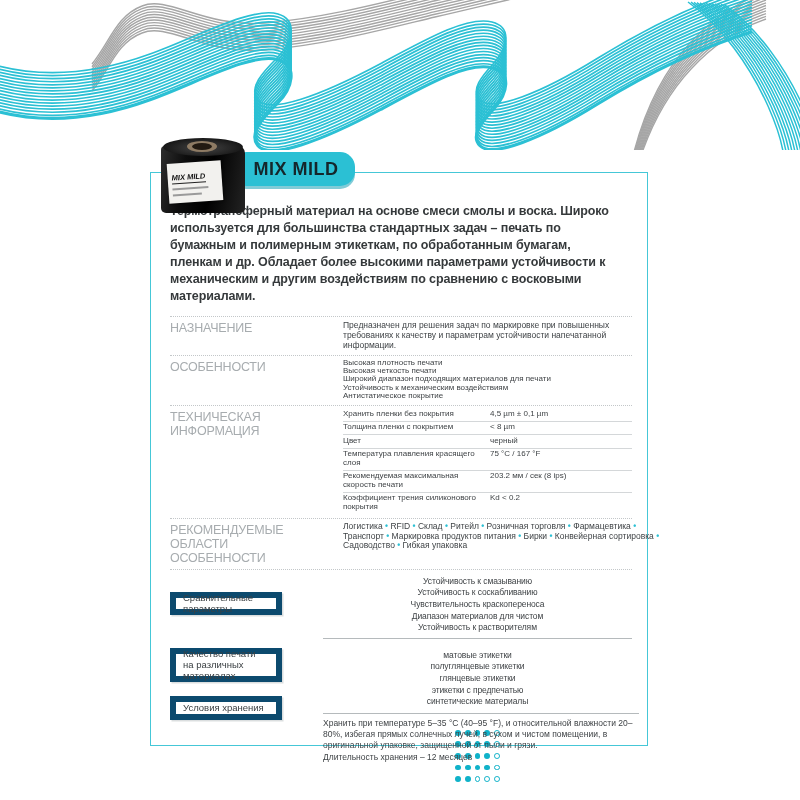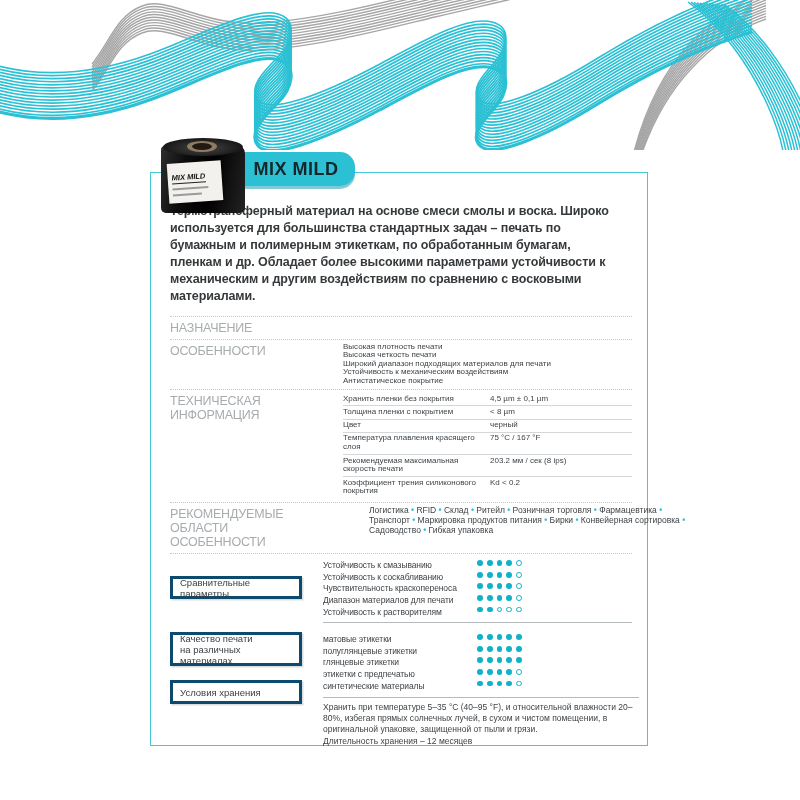--- a/index.html
+++ b/index.html
@@ -34,40 +34,40 @@
   .desc{width:452px;margin:0 0 11px 0;font-size:12.5px;line-height:17px;font-weight:bold;
         color:#35393b;letter-spacing:-.1px;}
   .sec{display:grid;grid-template-columns:153px 1fr;border-top:1px dotted #c3c7c9;padding:3px 0 4px 0;gap:20px;}
   .sec-label{font-size:12.5px;line-height:14px;color:#a7acaf;letter-spacing:-.2px;padding-top:1px;padding-right:8px;}
   .sec-body{font-size:8.5px;line-height:10.2px;color:#3f4346;}
   .features div{line-height:8.4px;font-size:8px;}
   .trow{display:grid;grid-template-columns:147px 1fr;border-bottom:1px solid #d4d7d9;
         padding:1.5px 0 2px 0;font-size:8px;line-height:8.8px;}
   .trow:last-child{border-bottom:none;}
   .trow .value{max-width:140px;}
-  .apps{font-size:8.5px;line-height:9.8px;width:320px;margin-left:26px;}
+  .apps{font-size:8.5px;line-height:9.8px;width:320px;}
   .apps .bullet{color:#2BC0D4;font-weight:bold;}
   
   .ratings{position:relative;border-top:1px dotted #c3c7c9;padding-top:5px;min-height:200px;}
   .rcol{margin-left:153px;width:309px;}
   .rgroup{padding:1px 0 2px 0;}
   .rgroup.g2{border-top:1px solid #b5babc;margin-top:2px;padding-top:11px;}
-  .rrow{display:flex;align-items:flex-start;height:11.6px;}
+  .rrow{display:flex;align-items:center;height:11.6px;flex-direction:column;}
   .rlabel{flex:0 0 154px;font-size:8.5px;letter-spacing:-.1px;color:#3f4346;}
   .dots{display:flex;gap:4px;align-items:center;}
   .dot{width:5.8px;height:5.8px;border-radius:50%;box-sizing:border-box;}
   .dot.f{background:#10B2C9;}
   .dot.o{border:1.4px solid #10B2C9;background:#fff;}
   .storage{border-top:1px solid #b5babc;margin-top:3px;padding-top:4px;width:316px;
            font-size:8.5px;line-height:11px;color:#3f4346;}
   .storage p{margin:0;}
   .storage .dur{margin-top:1px;}
   
-  .pbox{position:absolute;left:0;width:132px;box-sizing:border-box;background:#fff;
-        border:3px solid #0c4a6e;box-shadow:1.5px 1.5px 0 rgba(125,135,140,.28);
+  .pbox{position:absolute;left:0;width:112px;box-sizing:border-box;background:#fff;
+        border:6px solid #0c4a6e;box-shadow:1.5px 1.5px 0 rgba(125,135,140,.28);
         padding:3px 7px;font-size:9.5px;line-height:11px;color:#3b4043;
         display:flex;align-items:center;white-space:pre-line;}
   .pbox.b1{top:22px;height:23px;}
   .pbox.b2{top:78px;height:34px;}
   .pbox.b3{top:126px;height:24px;}
 </style>
 </head>
 <body>
 
 <div class="page">
@@ -151,20 +151,21 @@
   <div class="badge" style="background: rgb(43, 192, 212);">
     <span>MIX MILD</span>
   </div>
 
   <div class="inner">
 
     <p class="desc">Термотрансферный материал на основе смеси смолы и воска. Широко используется для большинства стандартных задач – печать по бумажным и полимерным этикеткам, по обработанным бумагам, пленкам и др. Обладает более высокими параметрами устойчивости к механическим и другим воздействиям по сравнению с восковыми материалами.</p>
 
     <section class="sec">
       <div class="sec-label">НАЗНАЧЕНИЕ</div>
+      <div class="sec-body">Предназначен для решения задач по маркировке при повышенных требованиях к качеству и параметрам устойчивости напечатанной информации.</div>
     </section>
 
     <section class="sec">
       <div class="sec-label">ОСОБЕННОСТИ</div>
       <div class="sec-body features" id="features-list">
           <div>Высокая плотность печати</div>
           <div>Высокая четкость печати</div>
           <div>Широкий диапазон подходящих материалов для печати</div>
           <div>Устойчивость к механическим воздействиям</div>
           <div>Антистатическое покрытие</div>
@@ -238,21 +239,21 @@
               <span class="rlabel">Чувствительность краскопереноса</span>
               <div class="dots">
                 <span class="dot f"></span>
                 <span class="dot f"></span>
                 <span class="dot f"></span>
                 <span class="dot f"></span>
                 <span class="dot o"></span>
               </div>
             </div>
             <div class="rrow">
-              <span class="rlabel">Диапазон материалов для печати</span>
+              <span class="rlabel">Диапазон материалов для чистом</span>
               <div class="dots">
                 <span class="dot f"></span>
                 <span class="dot f"></span>
                 <span class="dot f"></span>
                 <span class="dot f"></span>
                 <span class="dot o"></span>
               </div>
             </div>
             <div class="rrow">
               <span class="rlabel">Устойчивость к растворителям</span>

